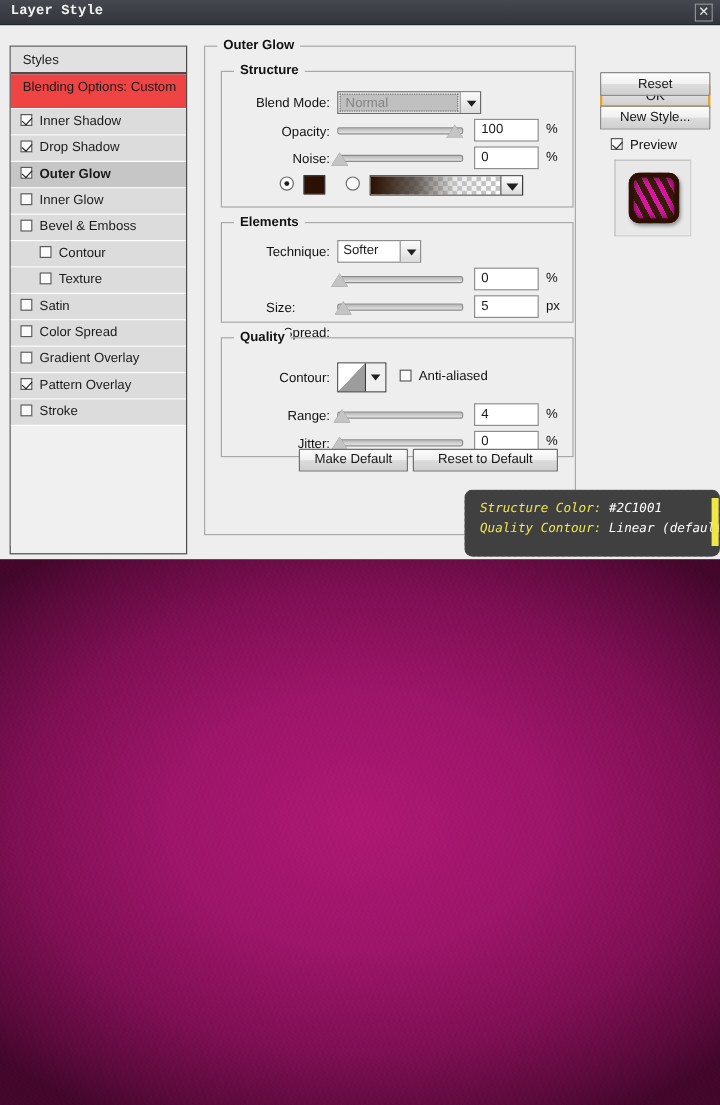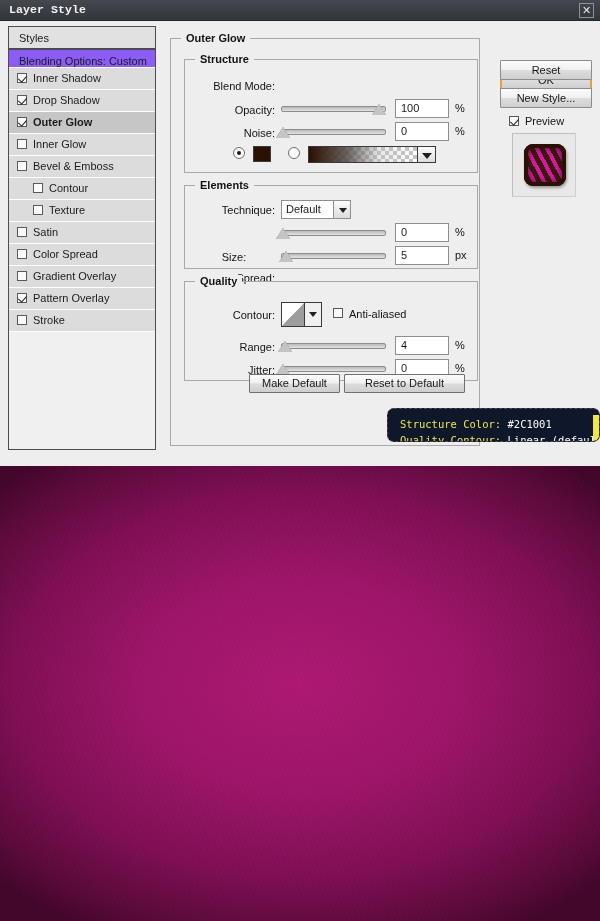--- a/index.html
+++ b/index.html
@@ -34,35 +34,35 @@
     position: absolute; right: 6px; top: 3px;
     width: 15px; height: 15px;
     border: 1px solid #8d9298;
     color: #e8e8e8; font-size: 11px; line-height: 13px;
     text-align: center; cursor: pointer;
     background: transparent;
   }
 
   
   #styles-panel {
-    position: absolute; left: 8px; top: 26px;
+    position: absolute; left: 8px; top: 38px;
     width: 148px; height: 424px;
     background: #f1f0f0;
     border: 1px solid #4c4c4c;
   }
   .sl-header {
     height: 23px; line-height: 22px;
     background: #e2e1e1;
     border-bottom: 2px solid #4c4c4c;
     padding-left: 10px;
     font-size: 11px; color: #1b1b1b;
   }
   .sl-blending {
-    height: 18px; line-height: 22px;
-    background: #8b5cf6;
+    height: 29px; line-height: 22px;
+    background: #ef4444;
     border-bottom: 1px solid #ffffff;
     padding-left: 10px;
     font-size: 11px; color: #1b1b1b;
   }
   .sl-item {
     height: 22px; line-height: 21px;
     background: #dddcdc;
     border-bottom: 1px solid #ffffff;
     padding-left: 8px;
     font-size: 11px; color: #1b1b1b;
@@ -303,26 +303,27 @@
     width: 42px; height: 42px;
     border-radius: 9px;
     background:
       repeating-linear-gradient(62deg, #d617a0 0px, #d617a0 4px, #3a1a0d 4px, #3a1a0d 9px);
     box-shadow: inset 0 0 0 4px #2c1001, inset 0 0 7px 3px #23100a, 1px 2px 3px rgba(0,0,0,0.35);
   }
 
   
   #tooltip {
     position: absolute; left: 387px; top: 408px;
-    width: 213px; height: 34px;
-    background: #0f172a;
+    width: 213px; height: 56px;
+    background: #404040;
     border-radius: 7px;
     border: 1px dashed #4b4b4b;
     padding: 7px 0 0 12px;
     overflow: hidden;
+    font-style: italic;
   }
   #tooltip .tline {
     font-family: "DejaVu Sans Mono", monospace;
     font-size: 10.5px; line-height: 16px;
     color: #ffffff; white-space: nowrap;
   }
   #tooltip .tkey { color: #efe64a; }
   #tooltip-accent {
     position: absolute; right: 0; top: 6px;
     width: 6px; height: 40px;
@@ -403,20 +404,24 @@
 
   <div id="options-area">
 
     <div class="group" id="grp-outerglow">
       <div class="legend">Outer Glow</div>
 
       <div class="group" id="grp-structure">
         <div class="legend">Structure</div>
 
         <div class="lbl" style="left:8px; top:16px; width:82px;">Blend Mode:</div>
+        <div class="combo disabled" style="left:96px; top:16px; width:120px;">
+          <div class="cval">Normal</div>
+          <div class="carrow"></div>
+        </div>
 
         <div class="lbl" style="left:8px; top:40px; width:82px;">Opacity:</div>
         <div class="slider" style="left:96px; top:42px; width:105px;">
           <div class="groove"></div>
           <div class="thumb" style="left:91px;"></div>
         </div>
         <div class="numf" style="left:210px; top:39px; width:54px;">100</div>
         <div class="unit" style="left:270px; top:39px;">%</div>
 
         <div class="lbl" style="left:8px; top:63px; width:82px;">Noise:</div>
@@ -434,21 +439,21 @@
           <div id="gradient-strip"></div>
           <div id="gradient-arrow"></div>
         </div>
       </div>
 
       <div class="group" id="grp-elements">
         <div class="legend">Elements</div>
 
         <div class="lbl" style="left:8px; top:14px; width:82px;">Technique:</div>
         <div class="combo" style="left:96px; top:14px; width:70px;">
-          <div class="cval">Default</div>
+          <div class="cval">Softer</div>
           <div class="carrow"></div>
         </div>
 
         <div class="lbl" style="left:8px; top:38px; width:82px;margin-top:44px;">Spread:</div>
         <div class="slider" style="left:96px; top:40px; width:105px;">
           <div class="groove"></div>
           <div class="thumb" style="left:-5px;"></div>
         </div>
         <div class="numf" style="left:210px; top:37px; width:54px;">0</div>
         <div class="unit" style="left:270px; top:37px;">%</div>

